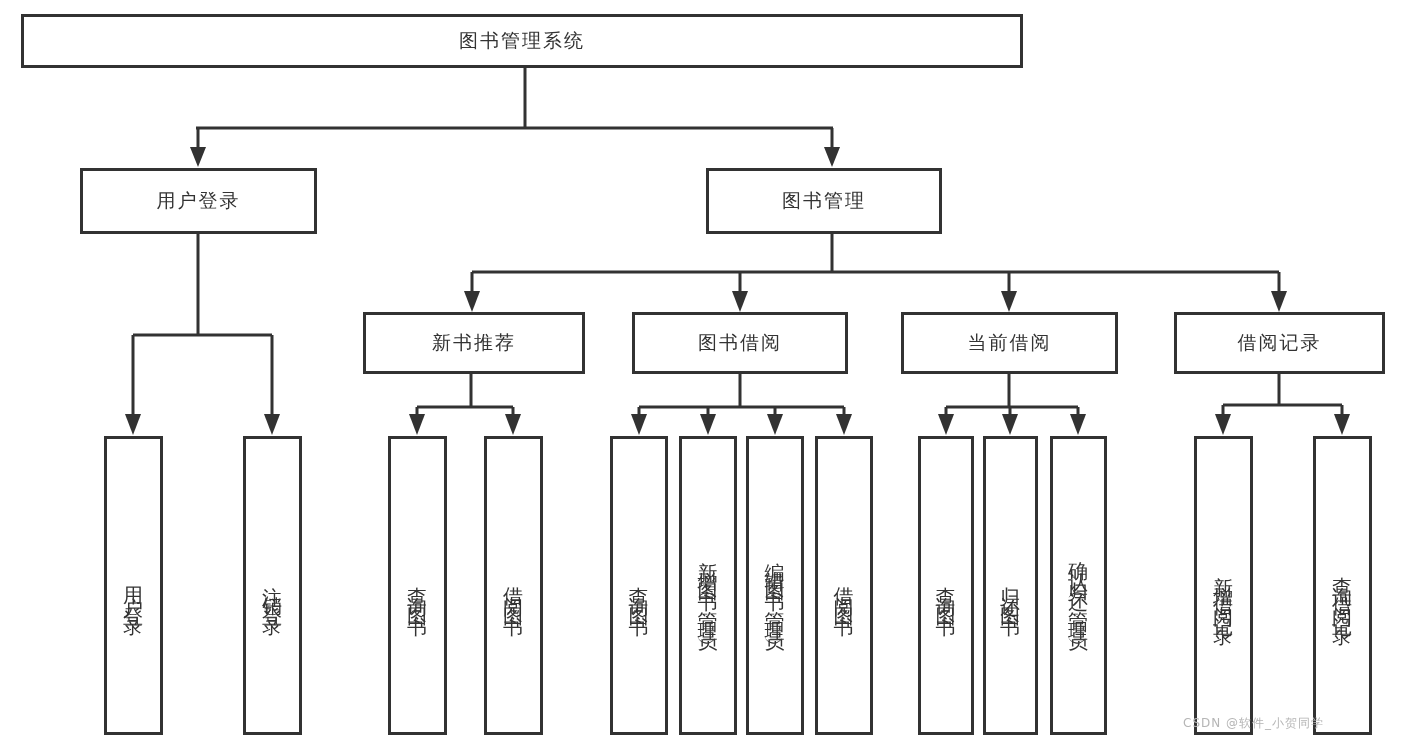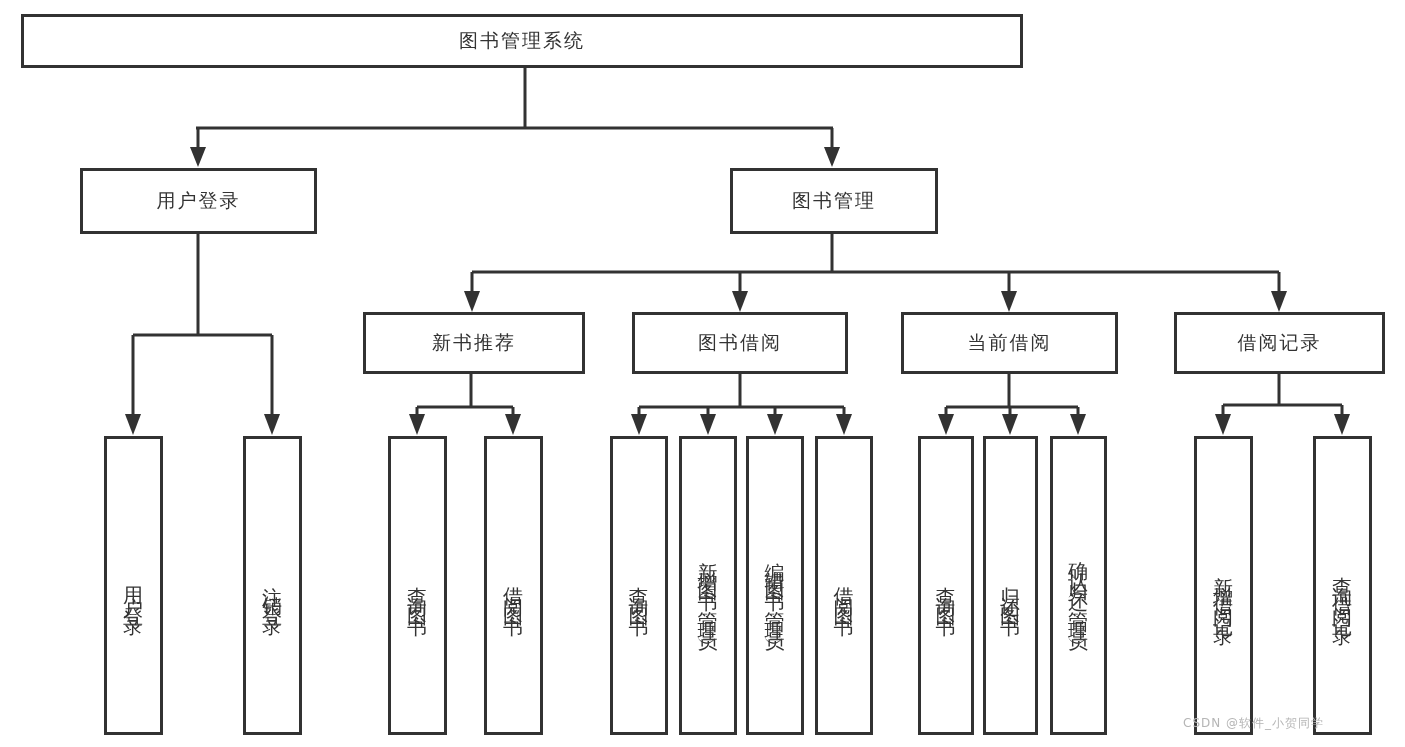--- a/index.html
+++ b/index.html
@@ -72,21 +72,21 @@
       <polygon points="1002,414 1018,414 1010,435"></polygon>
       <polygon points="1070,414 1086,414 1078,435"></polygon>
       <polygon points="1215,414 1231,414 1223,435"></polygon>
       <polygon points="1334,414 1350,414 1342,435"></polygon>
     </g>
   </svg>
 
   <div class="box box-h" style="left:21px;top:14px;width:1002px;height:54px">图书管理系统</div>
 
   <div class="box box-h lvl2" style="left:80px;width:237px">用户登录</div>
-  <div class="box box-h lvl2" style="left:730px;width:208px">图书管理</div>
+  <div class="box box-h lvl2" style="left:706px;width:236px">图书管理</div>
 
   <div class="box box-h lvl3" style="left:363px;width:222px">新书推荐</div>
   <div class="box box-h lvl3" style="left:632px;width:216px">图书借阅</div>
   <div class="box box-h lvl3" style="left:901px;width:217px">当前借阅</div>
   <div class="box box-h lvl3" style="left:1174px;width:211px">借阅记录</div>
 
   <div class="box box-v leaf" style="left:104px">用户登录</div>
   <div class="box box-v leaf" style="left:243px">注销登录</div>
 
   <div class="box box-v leaf" style="left:388px">查询图书</div>

